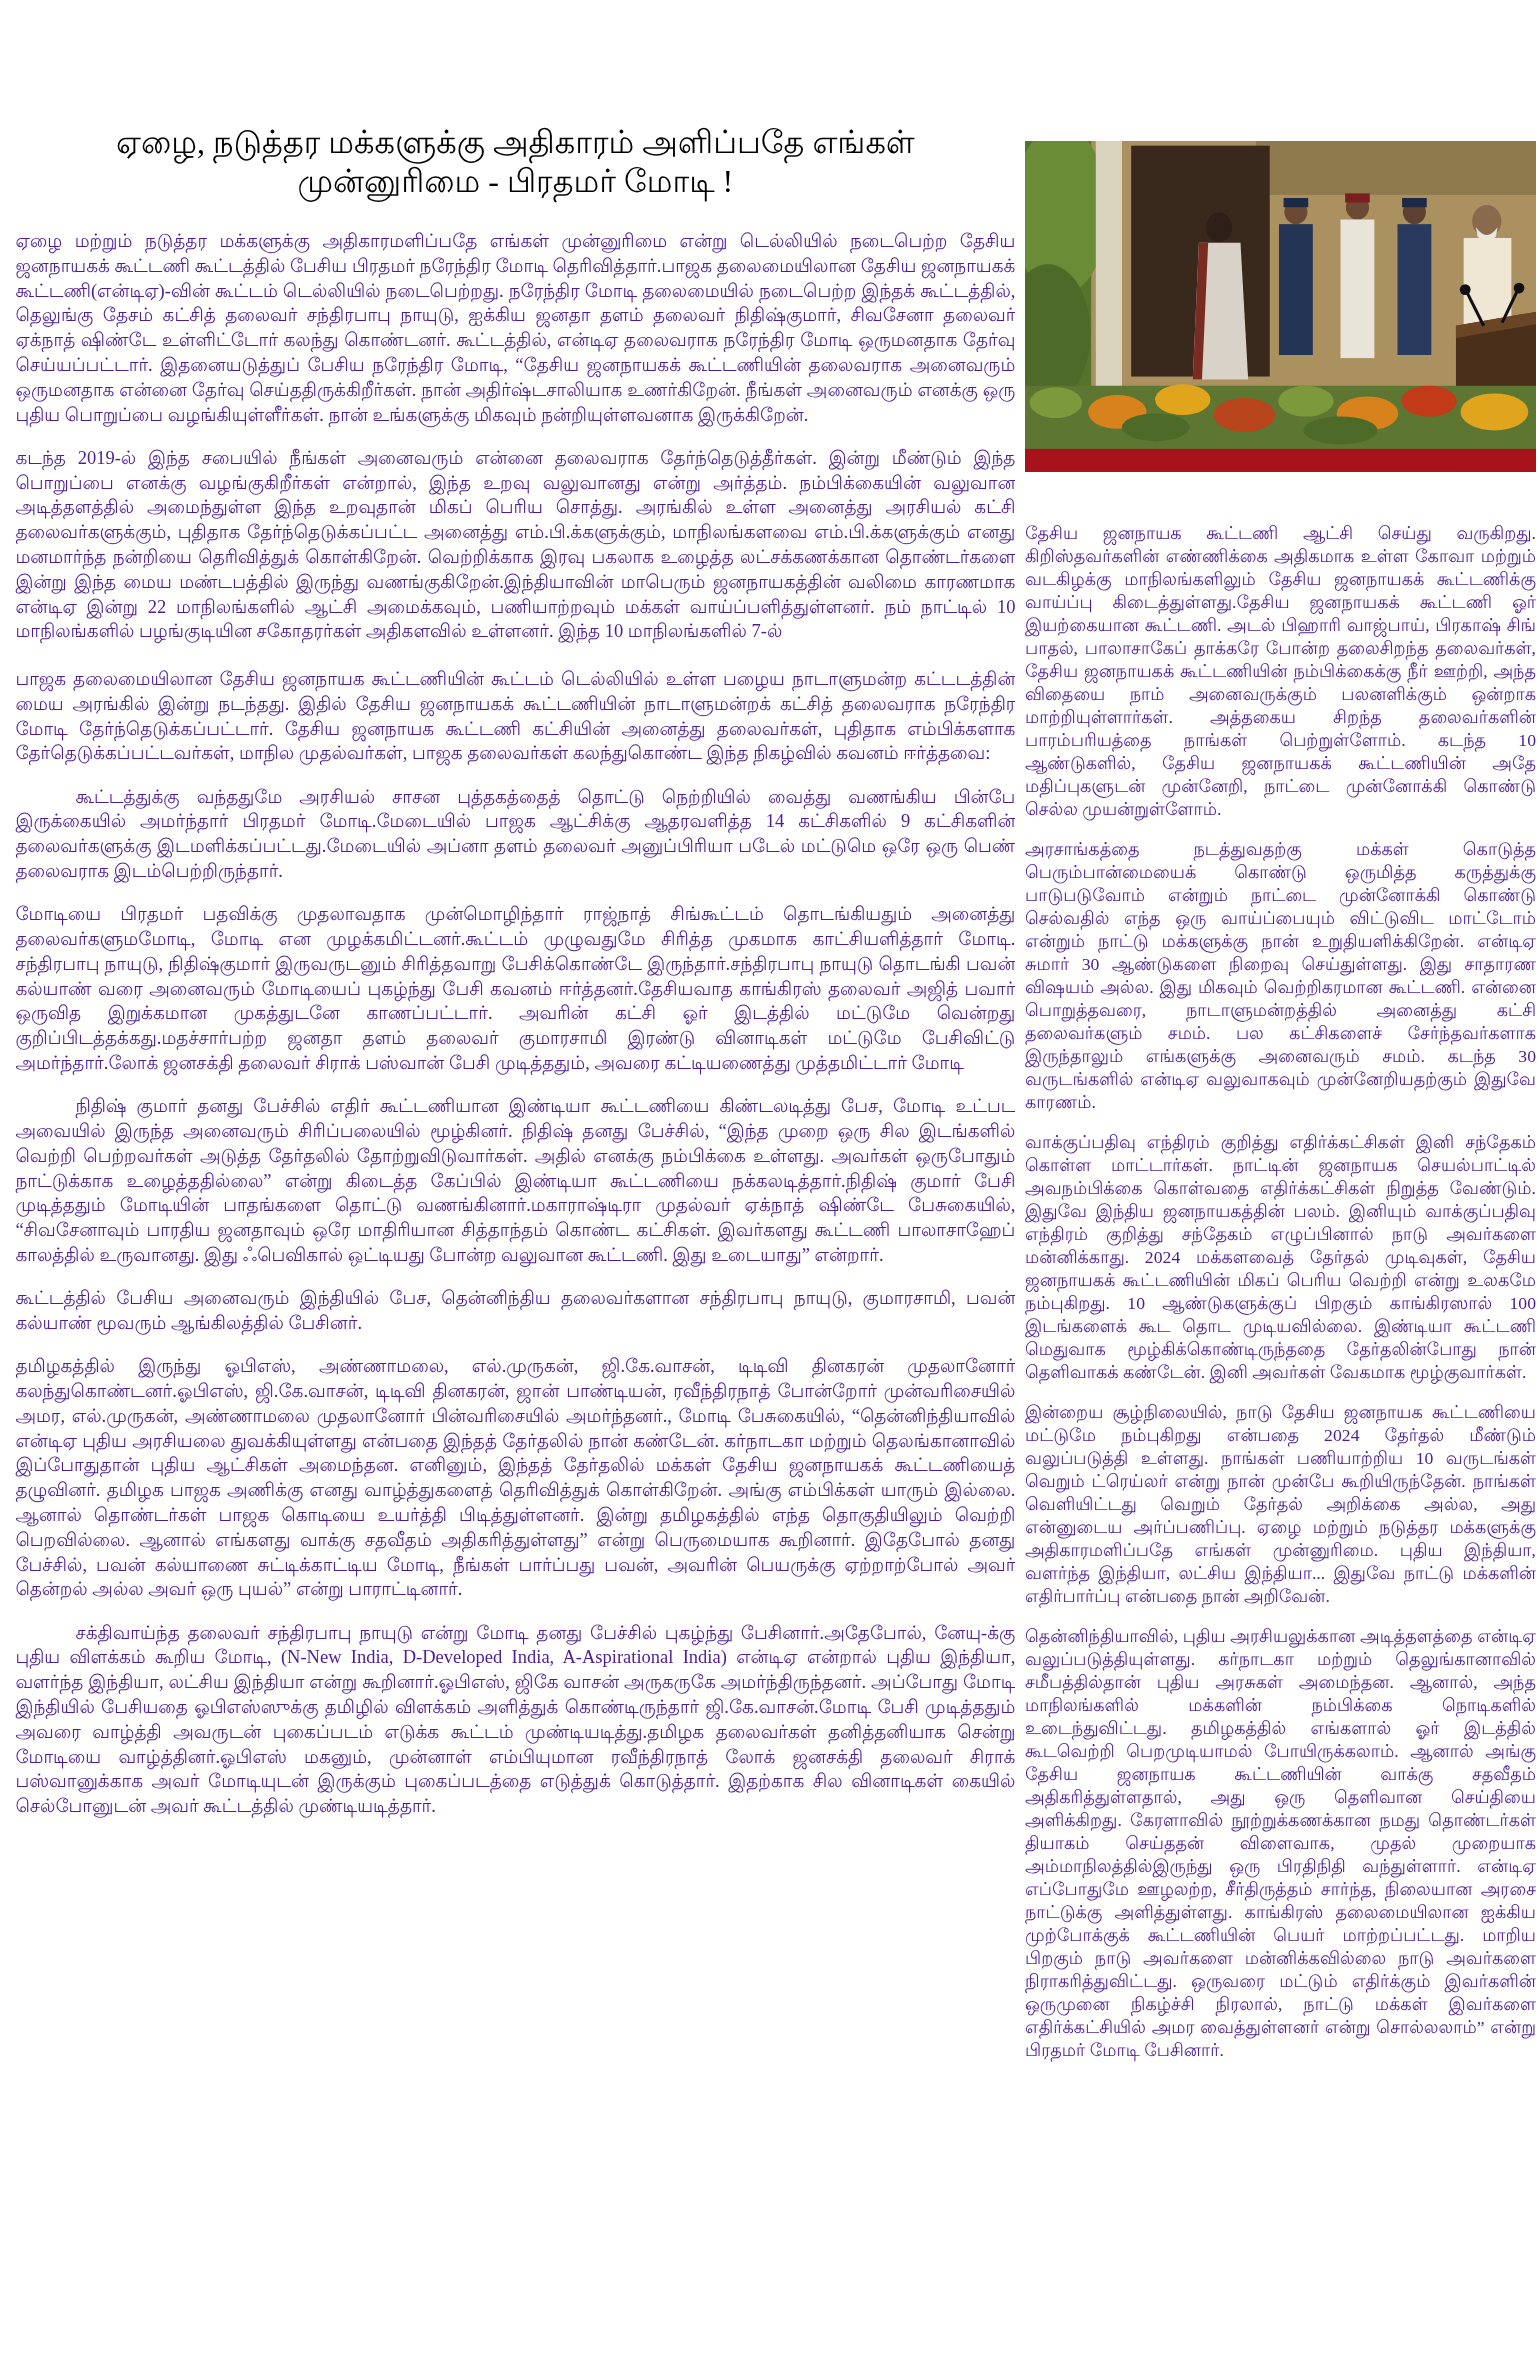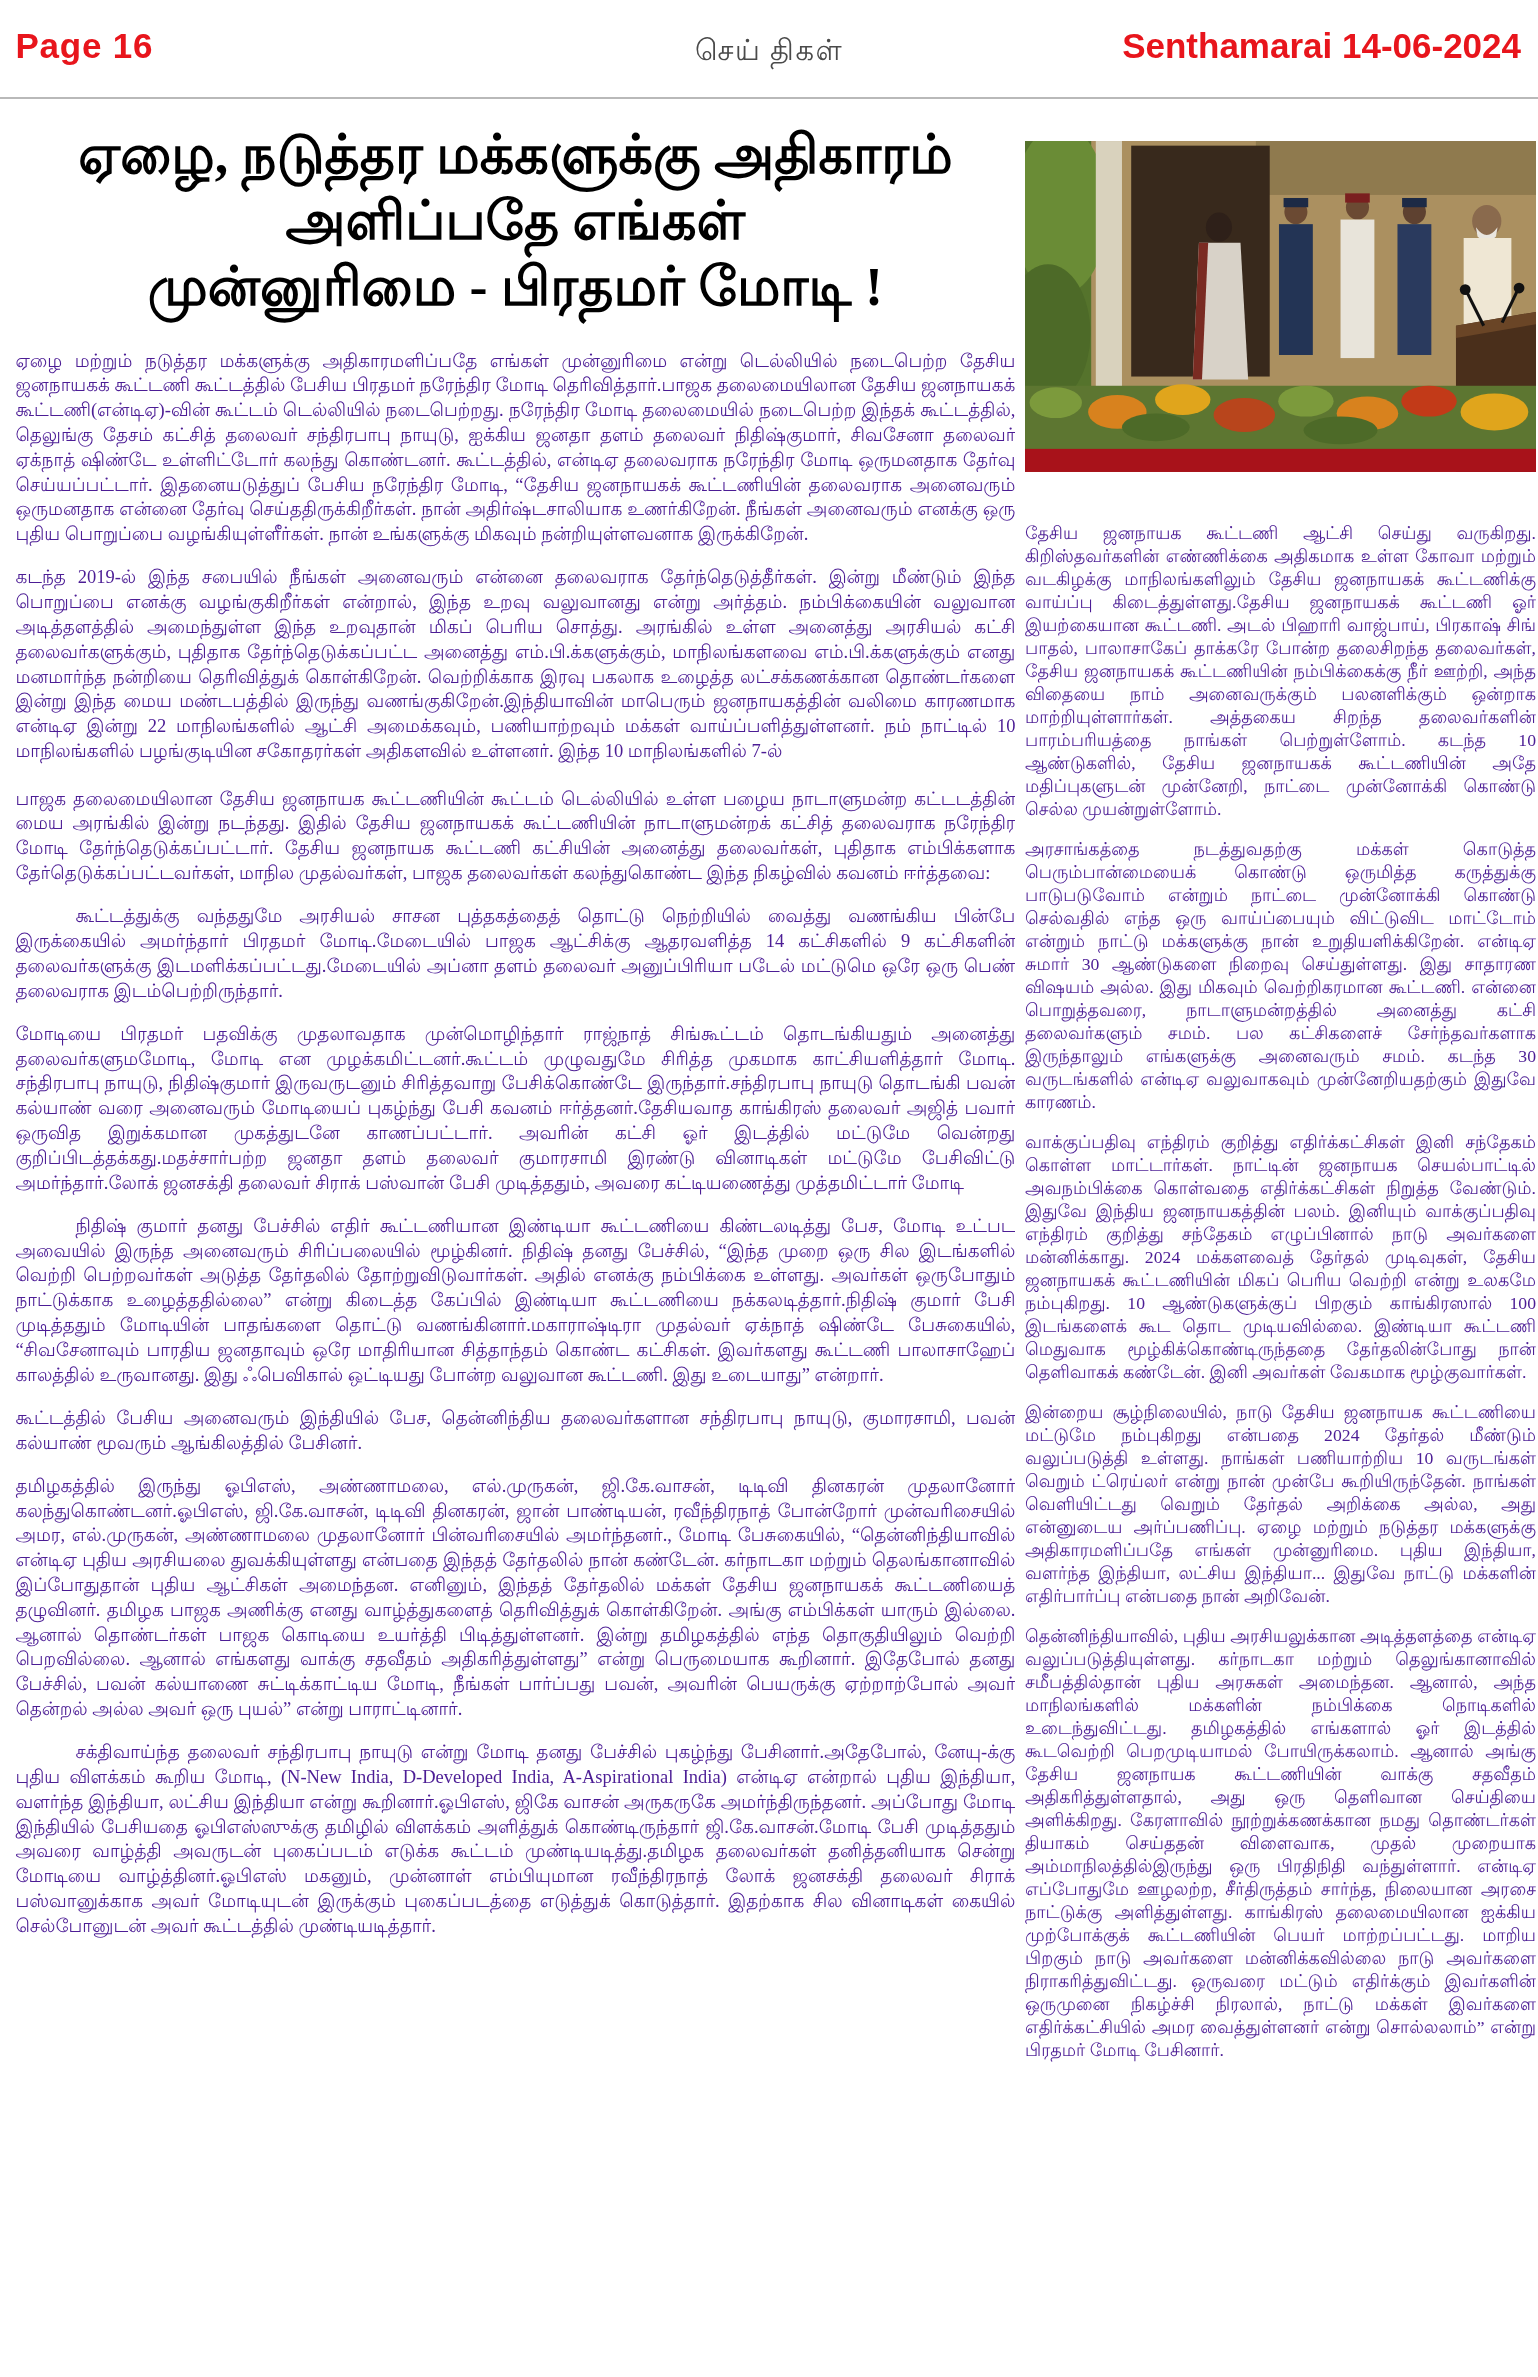--- a/index.html
+++ b/index.html
@@ -30,21 +30,21 @@
     position:absolute;right:17px;top:26px;
     font-family:"Liberation Sans", sans-serif;
     font-weight:bold;font-size:35px;color:#e8151c;
   }
   
   .leftcol{
     position:absolute;left:15.4px;top:123px;width:1000px;height:2246px;
     overflow:hidden;
   }
   .h1line{
-    text-align:center;font-weight:bold;font-size:54px;line-height:1.22;
+    text-align:center;font-weight:normal;font-size:32px;line-height:1.22;
     color:#000;
   }
   .h1line.second{margin-bottom:28px;}
   .h2line{
     text-align:left;font-weight:bold;font-size:41px;line-height:1.28;
     color:#000;
   }
   .h2block{margin:20px 0 23px 0;}
   .body-p{
     font-size:18.5px;line-height:1.34;text-align:justify;
@@ -65,25 +65,20 @@
   }
   .rightcol .body-p{
     font-size:17.7px;line-height:1.3;margin:0 0 17px 0;
   }
 </style>
 </head>
 <body>
 
 <div class="page">
 
-  <div class="hdr">
-    <span class="pg">Page 16</span>
-    <span class="sec">செய் திகள்</span>
-    <span class="mast">Senthamarai 14-06-2024</span>
-  </div>
 
   <div class="leftcol">
     <div class="h1line">ஏழை, நடுத்தர மக்களுக்கு அதிகாரம் அளிப்பதே எங்கள்</div>
     <div class="h1line second">முன்னுரிமை - பிரதமர் மோடி !</div>
 
     <p class="body-p">ஏழை மற்றும் நடுத்தர மக்களுக்கு அதிகாரமளிப்பதே எங்கள் முன்னுரிமை என்று டெல்லியில் நடைபெற்ற தேசிய ஜனநாயகக் கூட்டணி கூட்டத்தில் பேசிய பிரதமர் நரேந்திர மோடி தெரிவித்தார்.பாஜக தலைமையிலான தேசிய ஜனநாயகக் கூட்டணி(என்டிஏ)-வின் கூட்டம் டெல்லியில் நடைபெற்றது. நரேந்திர மோடி தலைமையில் நடைபெற்ற இந்தக் கூட்டத்தில், தெலுங்கு தேசம் கட்சித் தலைவர் சந்திரபாபு நாயுடு, ஐக்கிய ஜனதா தளம் தலைவர் நிதிஷ்குமார், சிவசேனா தலைவர் ஏக்நாத் ஷிண்டே உள்ளிட்டோர் கலந்து கொண்டனர். கூட்டத்தில், என்டிஏ தலைவராக நரேந்திர மோடி ஒருமனதாக தேர்வு செய்யப்பட்டார். இதனையடுத்துப் பேசிய நரேந்திர மோடி, “தேசிய ஜனநாயகக் கூட்டணியின் தலைவராக அனைவரும் ஒருமனதாக என்னை தேர்வு செய்ததிருக்கிறீர்கள். நான் அதிர்ஷ்டசாலியாக உணர்கிறேன். நீங்கள் அனைவரும் எனக்கு ஒரு புதிய பொறுப்பை வழங்கியுள்ளீர்கள். நான் உங்களுக்கு மிகவும் நன்றியுள்ளவனாக இருக்கிறேன்.</p>
     <p class="body-p">கடந்த 2019-ல் இந்த சபையில் நீங்கள் அனைவரும் என்னை தலைவராக தேர்ந்தெடுத்தீர்கள். இன்று மீண்டும் இந்த பொறுப்பை எனக்கு வழங்குகிறீர்கள் என்றால், இந்த உறவு வலுவானது என்று அர்த்தம். நம்பிக்கையின் வலுவான அடித்தளத்தில் அமைந்துள்ள இந்த உறவுதான் மிகப் பெரிய சொத்து. அரங்கில் உள்ள அனைத்து அரசியல் கட்சி தலைவர்களுக்கும், புதிதாக தேர்ந்தெடுக்கப்பட்ட அனைத்து எம்.பி.க்களுக்கும், மாநிலங்களவை எம்.பி.க்களுக்கும் எனது மனமார்ந்த நன்றியை தெரிவித்துக் கொள்கிறேன். வெற்றிக்காக இரவு பகலாக உழைத்த லட்சக்கணக்கான தொண்டர்களை இன்று இந்த மைய மண்டபத்தில் இருந்து வணங்குகிறேன்.இந்தியாவின் மாபெரும் ஜனநாயகத்தின் வலிமை காரணமாக என்டிஏ இன்று 22 மாநிலங்களில் ஆட்சி அமைக்கவும், பணியாற்றவும் மக்கள் வாய்ப்பளித்துள்ளனர். நம் நாட்டில் 10 மாநிலங்களில் பழங்குடியின சகோதரர்கள் அதிகளவில் உள்ளனர். இந்த 10 மாநிலங்களில் 7-ல்</p>
 
     <div class="h2block">
     </div>

